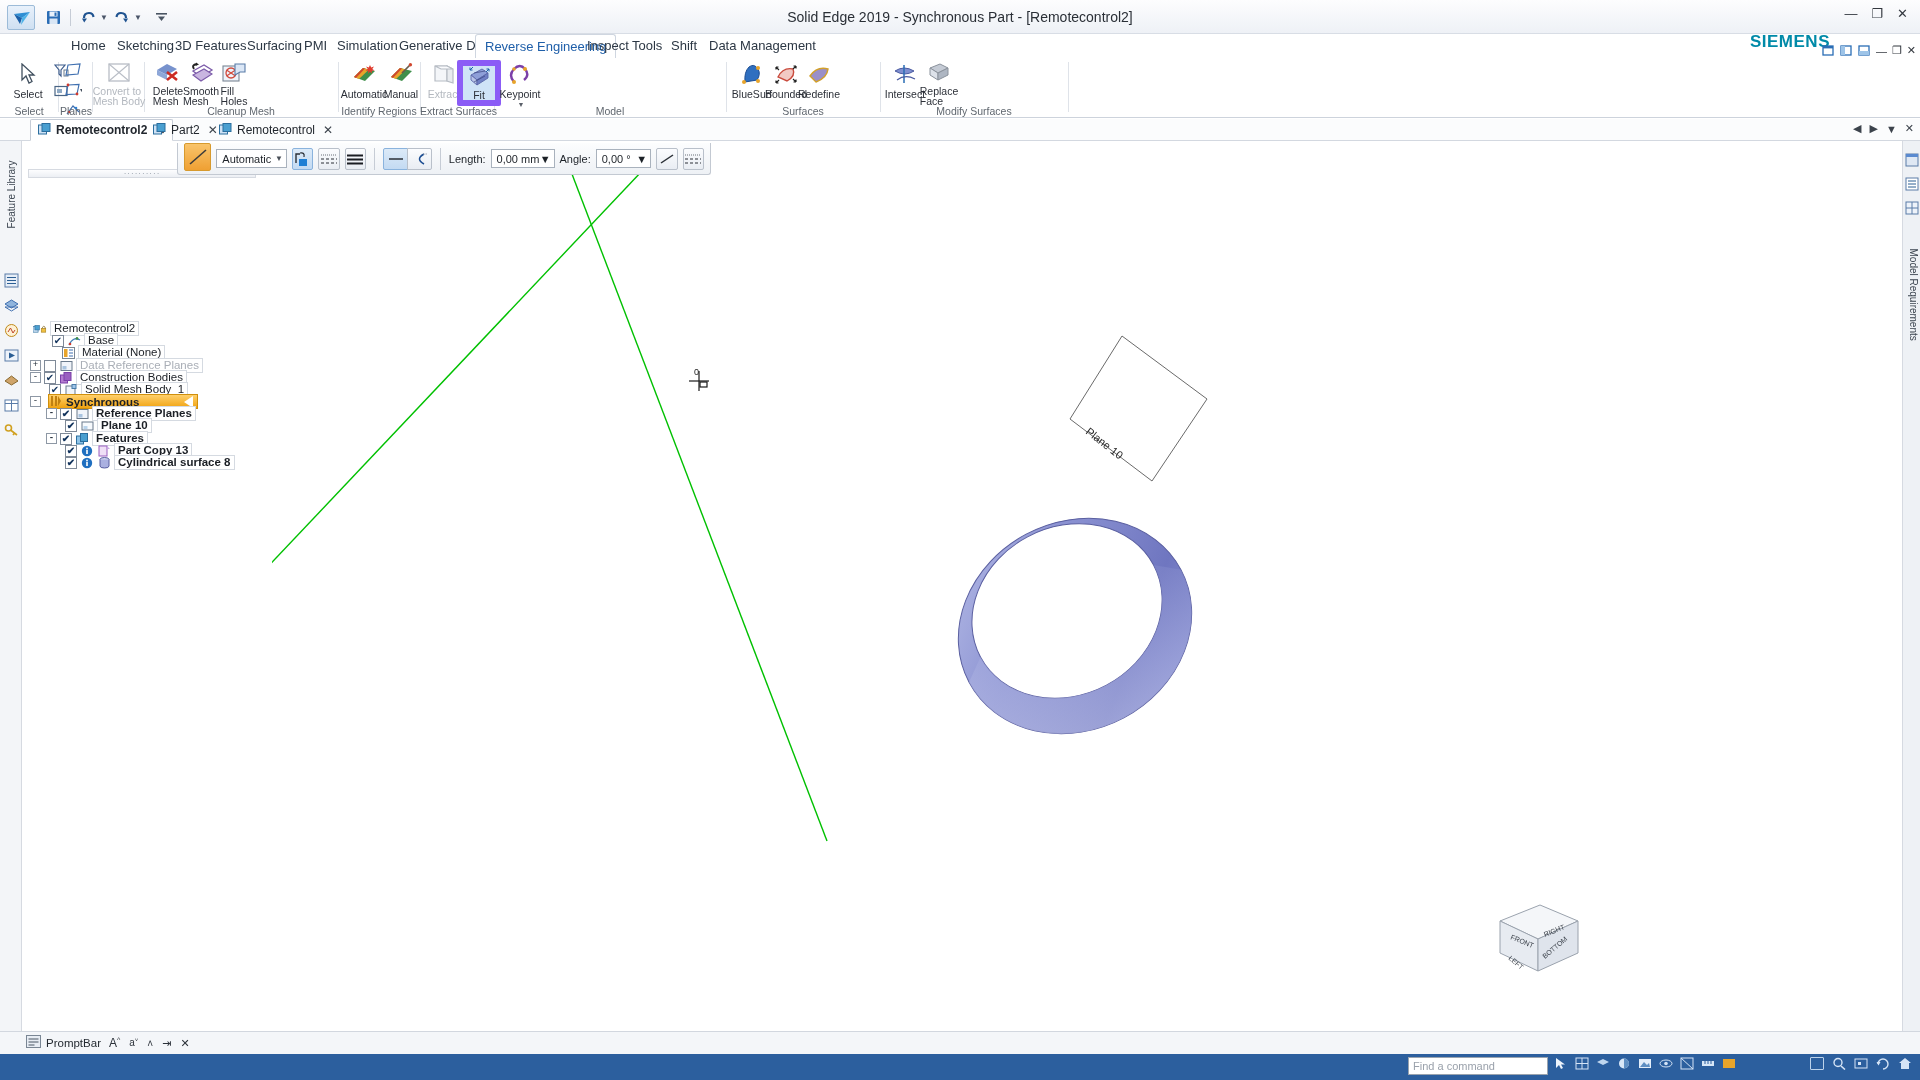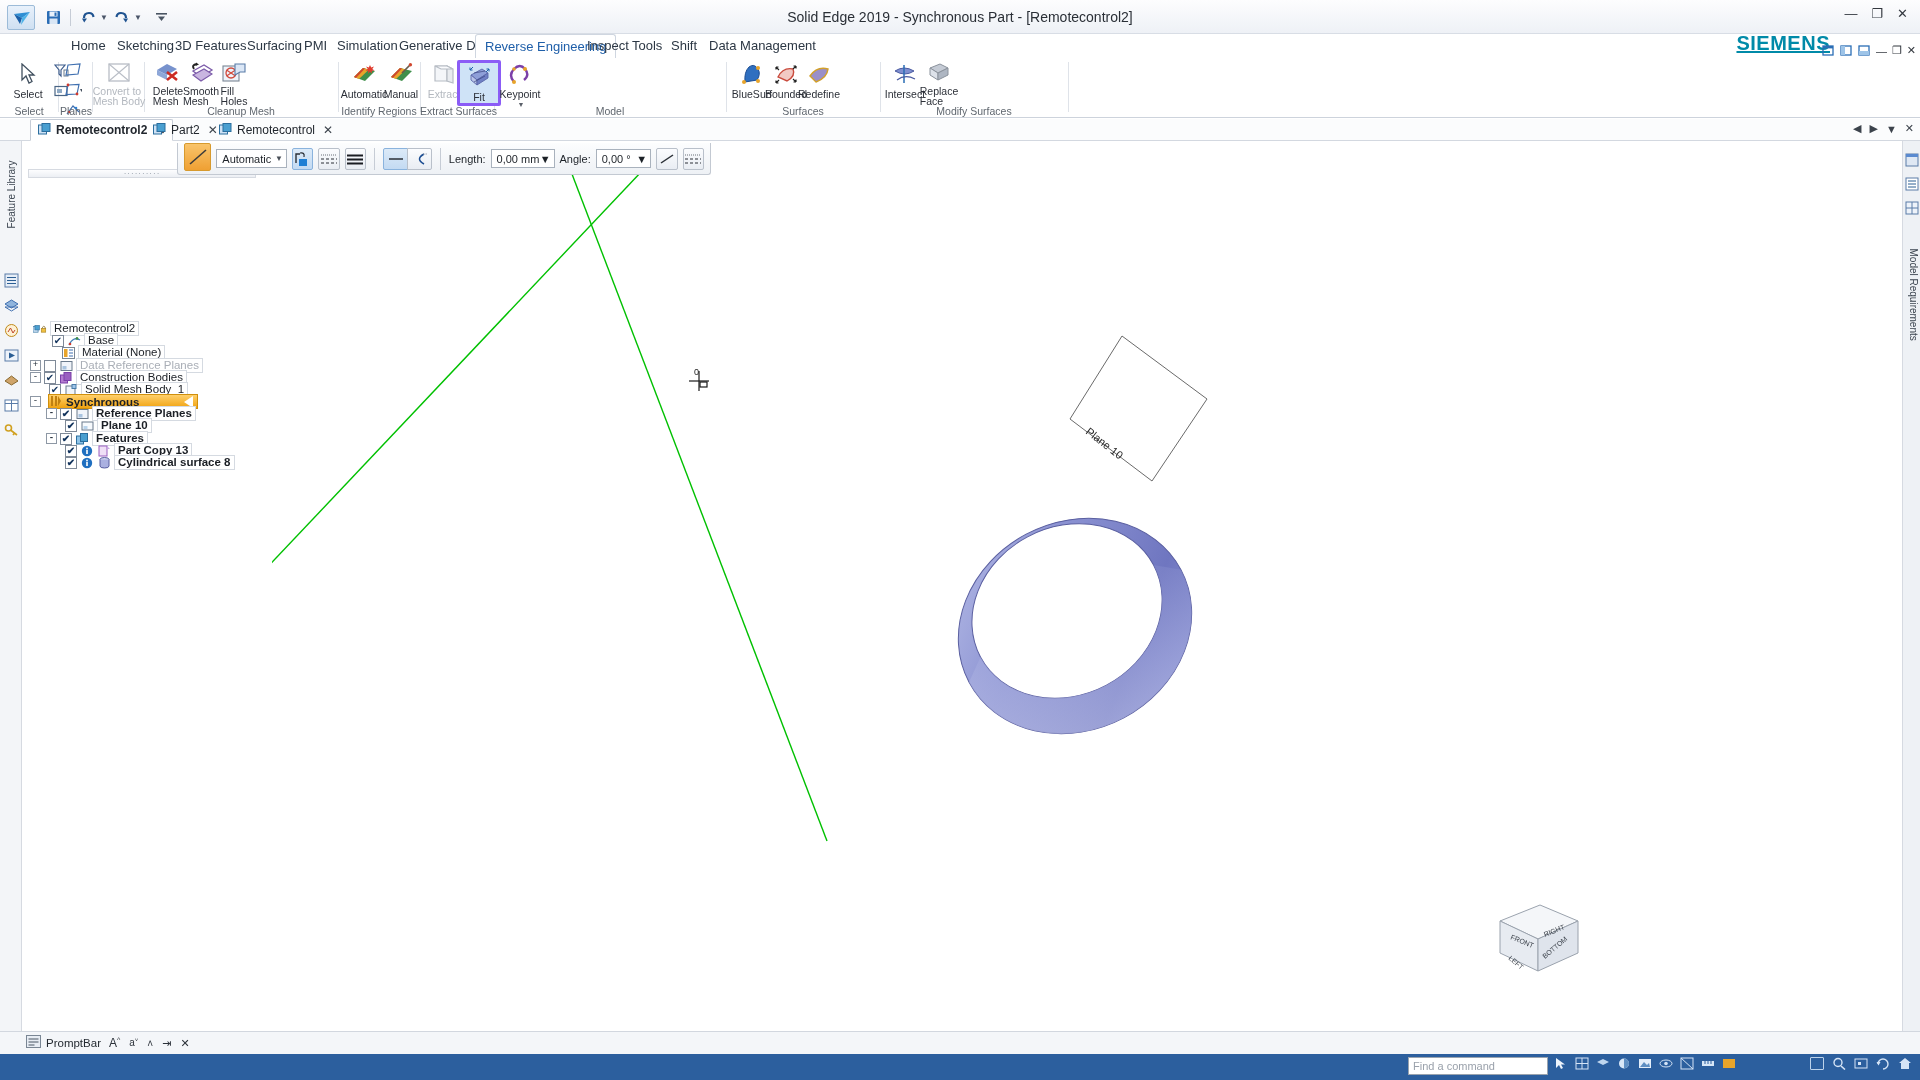--- a/index.html
+++ b/index.html
@@ -56,43 +56,42 @@
     font-size: 13px; color: #2c3744; padding: 0 9px; white-space: nowrap;
   }
   .tab.active {
     color: #1f5fa9;
     border: 1px solid #cfd6e0; border-bottom: none;
     background: #ffffff; border-radius: 3px 3px 0 0;
     height: 25px;
   }
   .siemens-logo {
     position: absolute; right: 90px; top: 32px;
-    font-size: 20px; font-weight: bold; color: #008aa8;
+    font-size: 17px; font-weight: bold; color: #008aa8;
     letter-spacing: 0.5px;
-    text-decoration: underline;
   }
   .ribbon-right-icons {
     position: absolute; right: 4px; top: 44px; display: flex; gap: 5px; align-items: center;
   }
 
   
   .ribbon {
     position: absolute; left: 0; top: 58px; width: 1920px; height: 60px;
     background: #ffffff; border-bottom: 1px solid #cdd3dc;
   }
   .rgroup-sep { position: absolute; top: 4px; width: 1px; height: 50px; background: #dfe3e9; }
   .rgroup-label {
     position: absolute; bottom: 0px; width: 100%; text-align: center;
     font-size: 10.5px; color: #60676f; white-space: nowrap;
   }
   .bigbtn {
     position: absolute; top: 2px; width: 44px; height: 46px;
     display: flex; flex-direction: column; align-items: center; justify-content: flex-start;
   }
-  .bigbtn.selected { background: #cfe3f7; border: 3px solid #8b5cf6; border-radius: 2px; }
+  .bigbtn.selected { background: #cfe3f7; border: 6px solid #8b5cf6; border-radius: 2px; }
   .bigbtn .glyph { height: 27px; display: flex; align-items: center; justify-content: center; }
   .bigbtn .cap { font-size: 10.5px; color: #2c3038; white-space: nowrap; margin-top: 1px; }
   .bigbtn.disabled .cap { color: #b3b8bf; }
   .smallitem {
     position: absolute; height: 15px; display: flex; align-items: center; gap: 4px;
     font-size: 10.5px; color: #2c3038; white-space: nowrap;
   }
   .smallitem.disabled { color: #b4b9c0; }
   .smallitem .si-glyph { width: 13px; height: 13px; display: flex; align-items: center; justify-content: center; }
   .caret { font-size: 7px; color: #5a6069; margin-left: 2px; }

